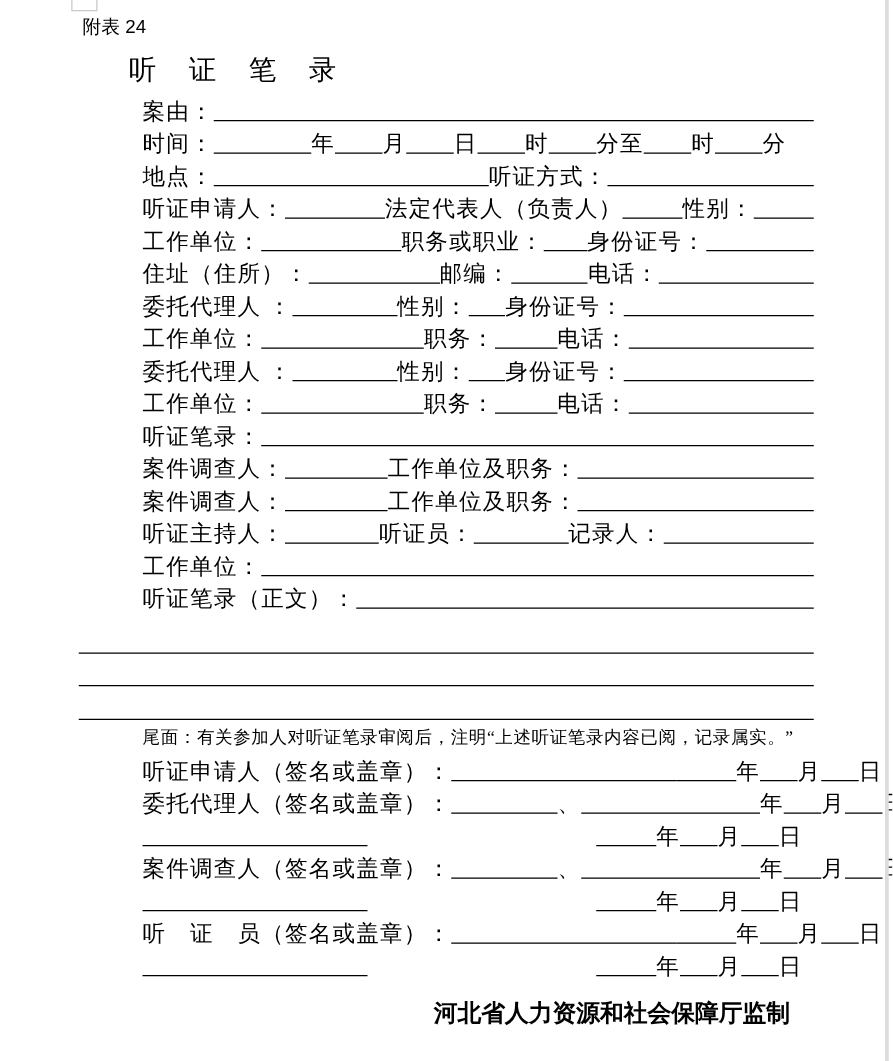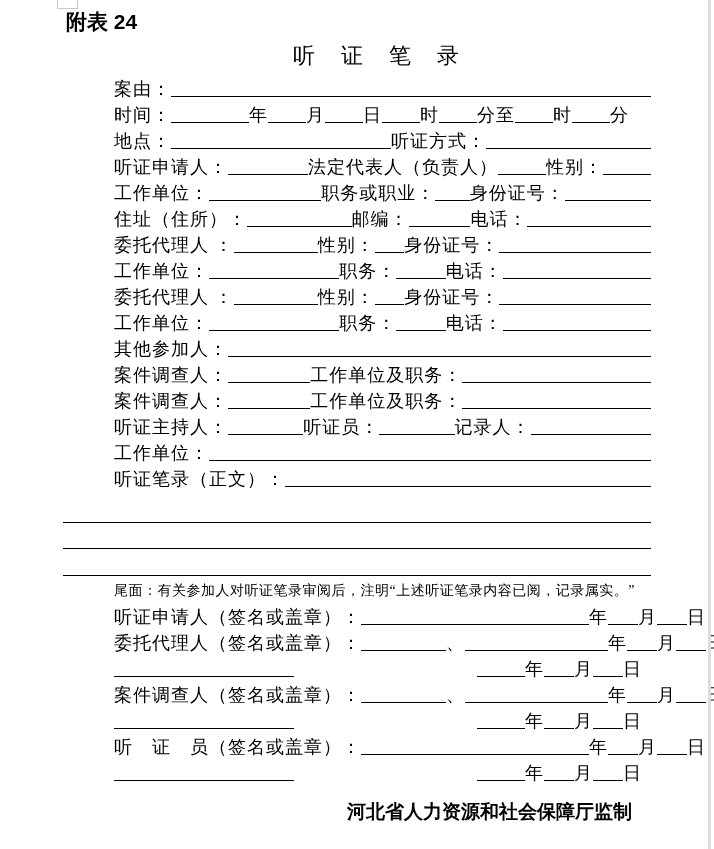--- a/index.html
+++ b/index.html
@@ -2,23 +2,23 @@
 <html><head>
 <meta charset="utf-8">
 <style>
   html,body{margin:0;padding:0;background:#fff;}
   .page{position:relative;width:714px;height:849px;background:#ffffff;
         font-family:"Liberation Serif",serif;color:#000;overflow:hidden;}
   .right-edge{position:absolute;left:708px;top:0;width:3px;height:849px;background:#dcdcdc;}
   .corner-mark{position:absolute;left:57px;top:-3px;width:19px;height:10px;
         border:1px solid #c9c9c9;background:#fff;}
   .tag{position:absolute;left:66px;top:12px;font-family:"Liberation Sans",sans-serif;
-        font-weight:bold;font-size:21px;line-height:20px;}
+        font-weight:normal;font-size:15px;line-height:20px;}
   .title{position:absolute;left:63px;top:40px;width:588px;box-sizing:border-box;
-        padding-left:40px;text-align:center;font-size:22px;line-height:32px;letter-spacing:2px;}
+        padding-left:40px;font-size:22px;line-height:32px;letter-spacing:2px;}
   .form{position:absolute;left:114px;top:74px;width:537px;}
   .row{display:flex;align-items:flex-end;height:26px;font-size:18px;}
   .lbl{line-height:17px;padding-bottom:2px;white-space:pre;letter-spacing:1px;}
   .bl{border-bottom:1px solid #000;height:1px;margin-bottom:3px;flex-shrink:0;}
   .grow{flex-shrink:1;}
   .spacer{flex-grow:1;}
   #rules{position:absolute;left:63px;top:496px;width:588px;}
   .rule{height:25.5px;border-bottom:1px solid #000;}
   .note{position:absolute;left:114px;top:582px;font-size:14px;letter-spacing:0.5px;
         white-space:nowrap;line-height:18px;text-align:center;}
@@ -111,21 +111,21 @@
       </div>
       <div class="row">
         <span class="lbl">工作单位：</span>
         <span class="bl grow" style="flex-grow: 2.9;"></span>
         <span class="lbl">职务：</span>
         <span class="bl grow" style="flex-grow: 1.1;"></span>
         <span class="lbl">电话：</span>
         <span class="bl grow" style="flex-grow: 3.3;"></span>
       </div>
       <div class="row">
-        <span class="lbl">其他参加人：</span>
+        <span class="lbl">听证笔录：</span>
         <span class="bl grow" style="flex-grow: 1;"></span>
       </div>
       <div class="row">
         <span class="lbl">案件调查人：</span>
         <span class="bl grow" style="flex-grow: 1;"></span>
         <span class="lbl">工作单位及职务：</span>
         <span class="bl grow" style="flex-grow: 2.3;"></span>
       </div>
       <div class="row">
         <span class="lbl">案件调查人：</span>

